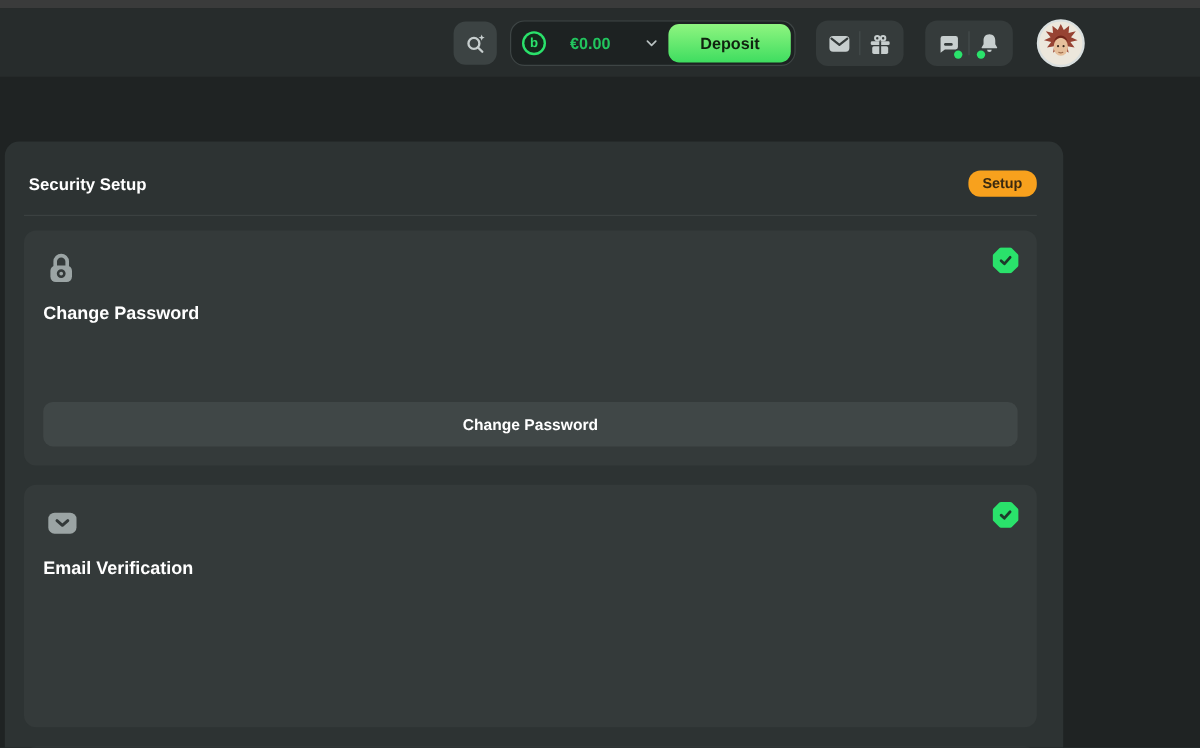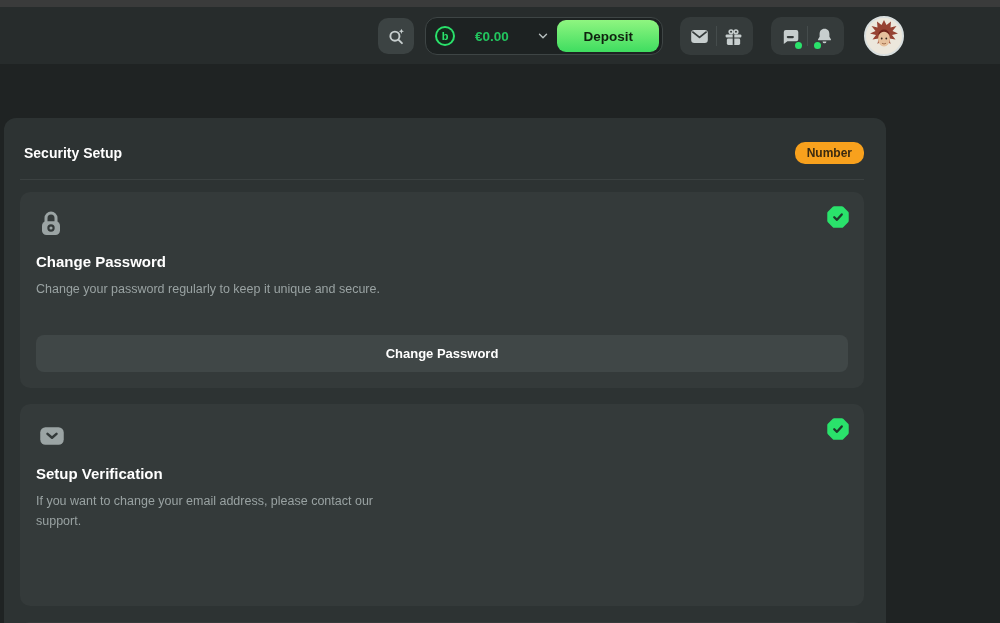--- a/index.html
+++ b/index.html
@@ -187,60 +187,58 @@
         <path d="M16.3 25.5 q1.7 1.2 3.4 0" fill="none" stroke="#9c6a4a" stroke-width="0.9" stroke-linecap="round"></path>
       </svg>
     </button>
 
   </div>
 </header>
 
 <section class="panel">
   <div class="panel-head">
     <h1 class="panel-title">Security Setup</h1>
-    <span class="strength-badge">Number</span>
+    <span class="strength-badge">Setup</span>
   </div>
   <hr class="panel-divider">
 
   <div class="cards-grid">
 
     <div class="card">
       <span class="card-icon">
         <svg width="30" height="30" viewBox="0 0 24 24">
           <path d="M8 11 V7.2 a4 4 0 0 1 8 0 V11" fill="none" stroke="#9ba4a4" stroke-width="2.4"></path>
           <rect x="4.8" y="9.8" width="14.4" height="11" rx="3.6" fill="#9ba4a4"></rect>
           <circle cx="12" cy="15.2" r="2.1" fill="none" stroke="#333939" stroke-width="1.7"></circle>
         </svg>
       </span>
       <span class="card-check">
         <svg width="22" height="22" viewBox="0 0 24 24">
           <polygon points="7.8,2.4 16.2,2.4 21.6,7.8 21.6,16.2 16.2,21.6 7.8,21.6 2.4,16.2 2.4,7.8" fill="#2ae26b" stroke="#2ae26b" stroke-width="4.2" stroke-linejoin="round"></polygon>
           <path d="M7.9 12.3 L10.9 15.1 L16.1 9.2" fill="none" stroke="#1d3b2b" stroke-width="2.5" stroke-linecap="round" stroke-linejoin="round"></path>
         </svg>
       </span>
       <h2 class="card-title">Change Password</h2>
-      <p class="card-desc">Change your password regularly to keep it unique and secure.</p>
       <button class="card-btn">Change Password</button>
     </div>
 
     <div class="card">
       <span class="card-icon">
         <svg width="32" height="30" viewBox="0 0 24 24">
           <rect x="2.6" y="5" width="18.8" height="14" rx="4.2" fill="#9ba4a4"></rect>
           <path d="M8.4 10.3 L12 13.4 L15.6 10.3" fill="none" stroke="#333939" stroke-width="2" stroke-linecap="round" stroke-linejoin="round"></path>
         </svg>
       </span>
       <span class="card-check">
         <svg width="22" height="22" viewBox="0 0 24 24">
           <polygon points="7.8,2.4 16.2,2.4 21.6,7.8 21.6,16.2 16.2,21.6 7.8,21.6 2.4,16.2 2.4,7.8" fill="#2ae26b" stroke="#2ae26b" stroke-width="4.2" stroke-linejoin="round"></polygon>
           <path d="M7.9 12.3 L10.9 15.1 L16.1 9.2" fill="none" stroke="#1d3b2b" stroke-width="2.5" stroke-linecap="round" stroke-linejoin="round"></path>
         </svg>
       </span>
-      <h2 class="card-title">Setup Verification</h2>
-      <p class="card-desc">If you want to change your email address, please contact our support.</p>
+      <h2 class="card-title">Email Verification</h2>
     </div>
 
     <div class="card">
       <span class="card-icon">
         <svg width="30" height="32" viewBox="0 0 24 24">
           <rect x="7" y="2.6" width="10.6" height="18.8" rx="3.2" fill="#9ba4a4"></rect>
           <line x1="10.6" y1="5.6" x2="14" y2="5.6" stroke="#333939" stroke-width="1.7" stroke-linecap="round"></line>
           <circle cx="12.3" cy="17.2" r="1.5" fill="#333939"></circle>
         </svg>
       </span>

